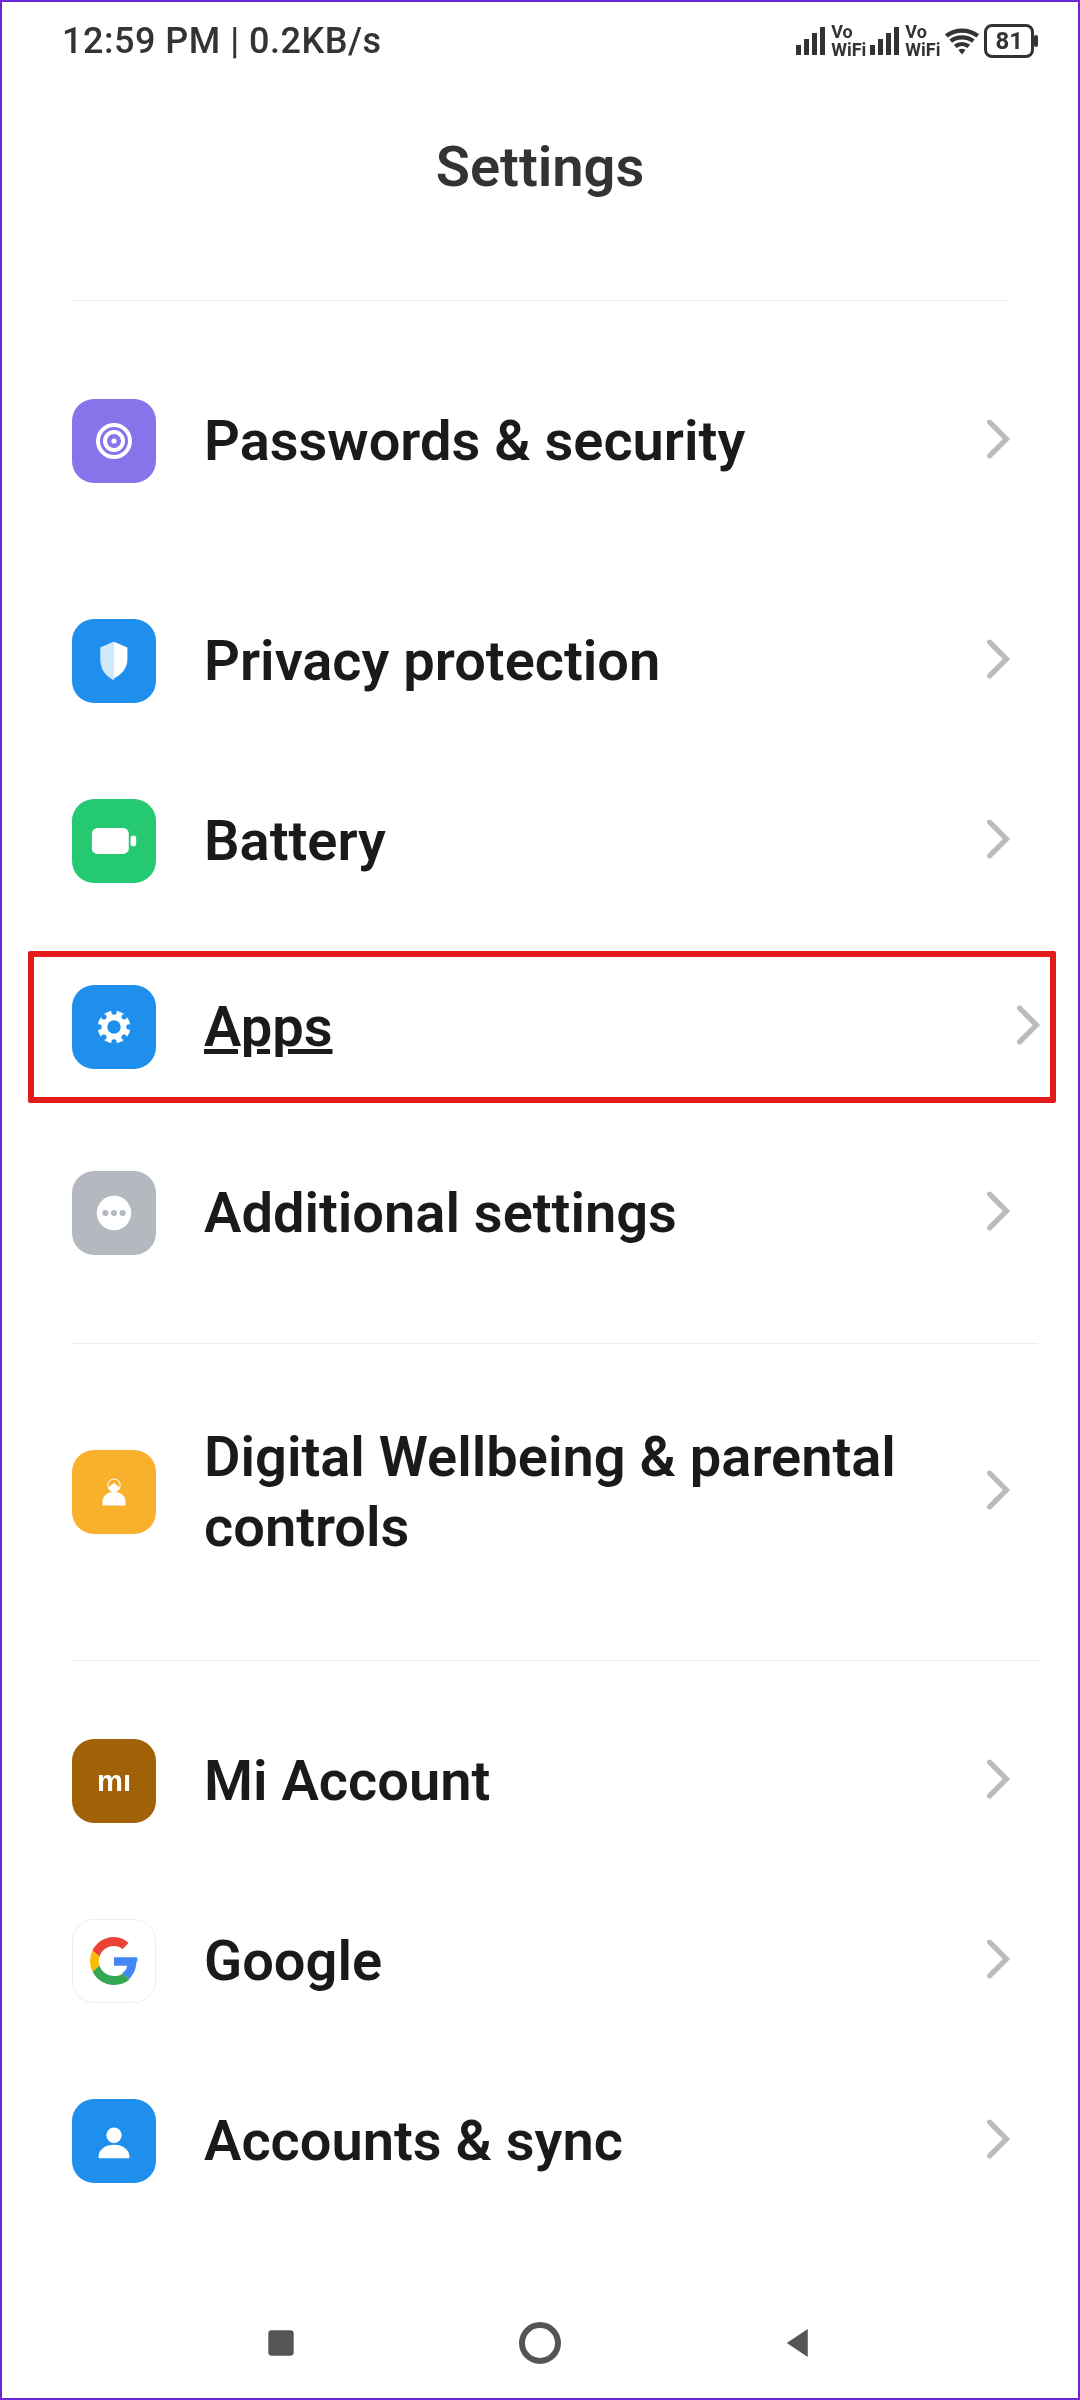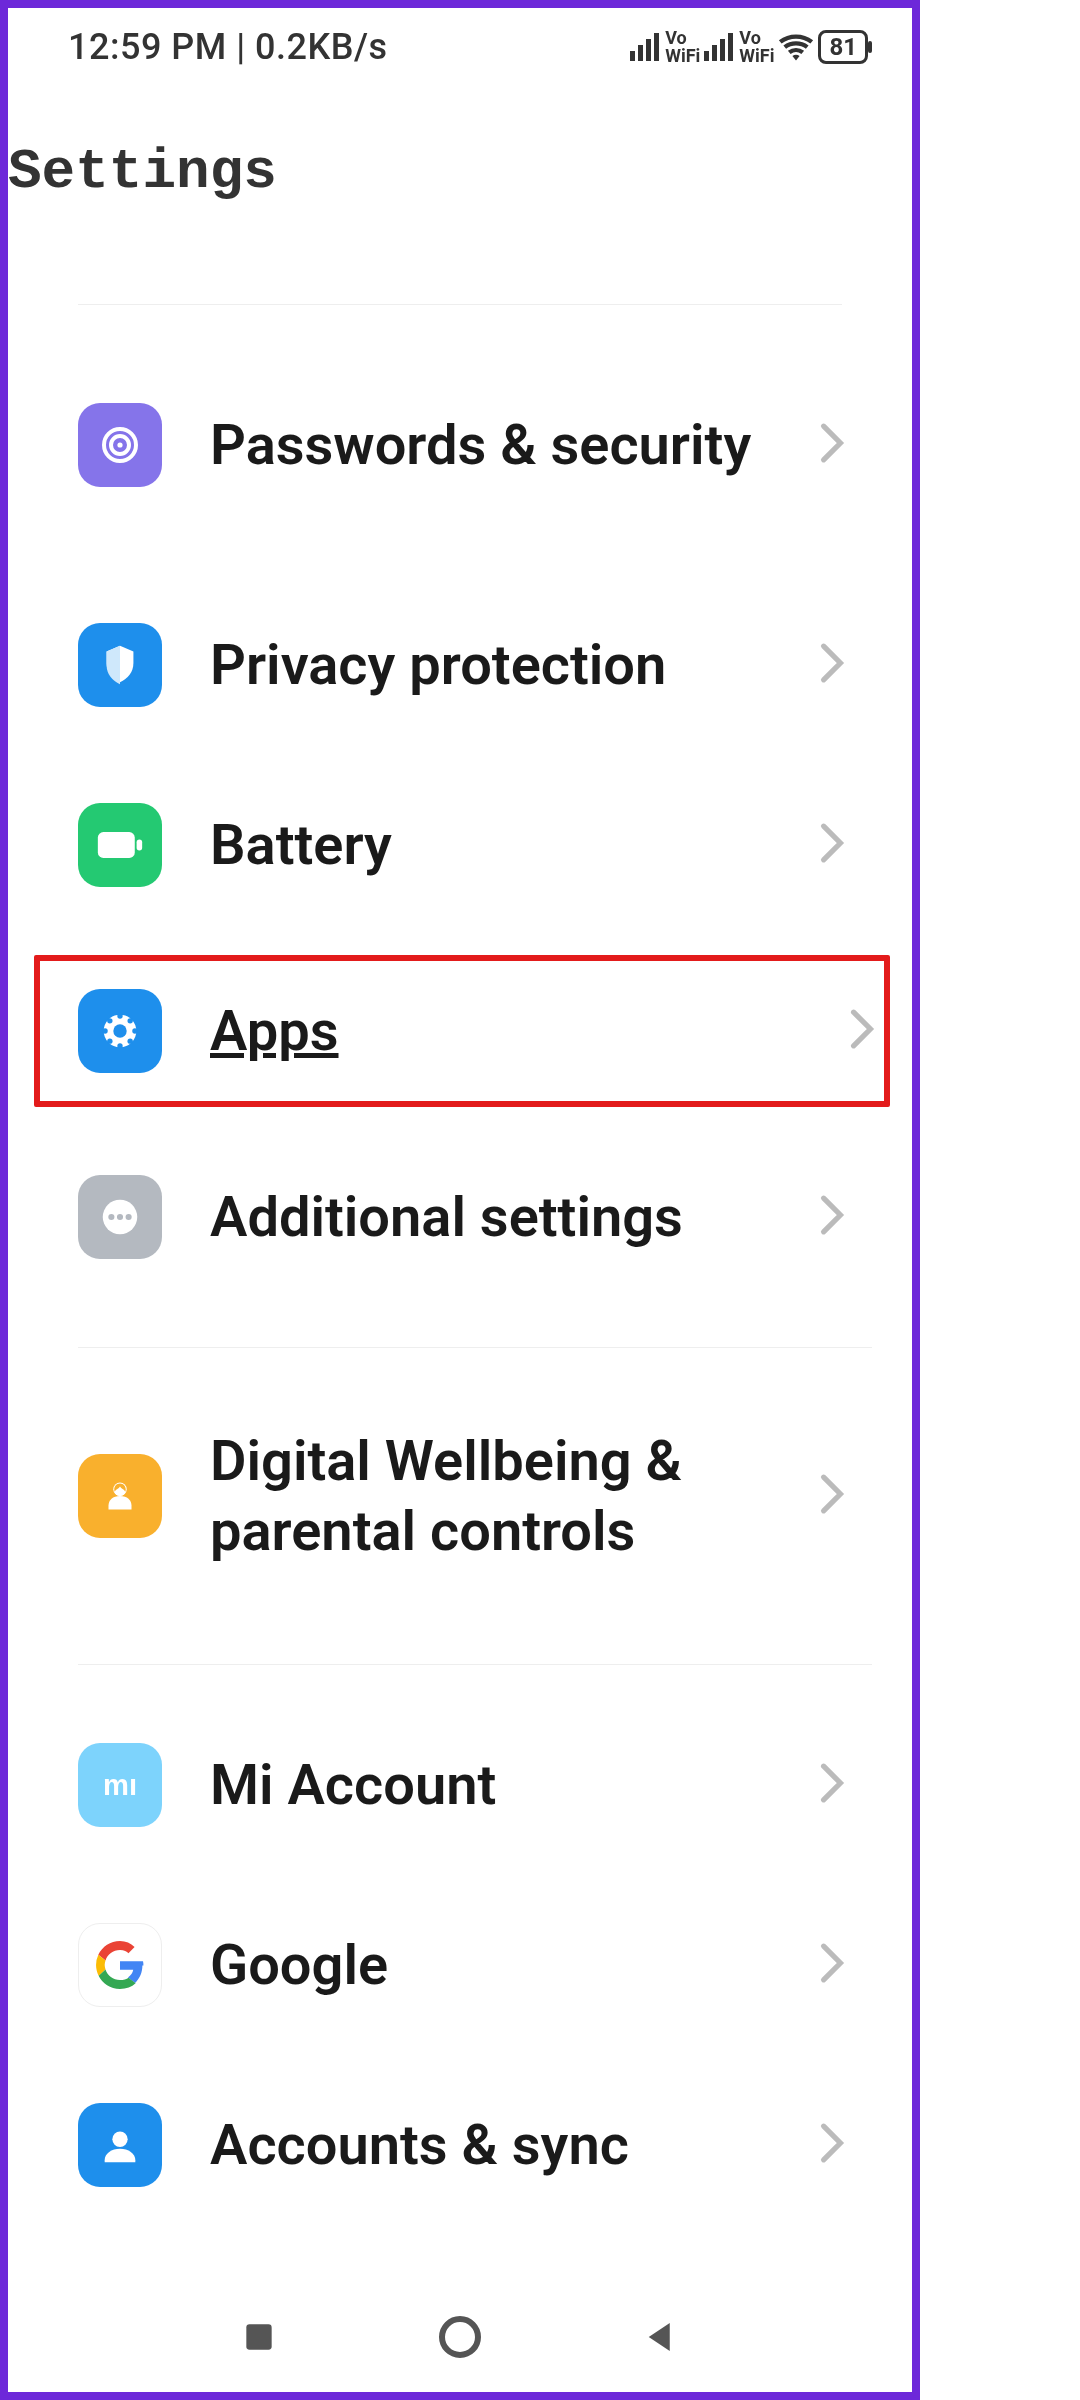--- a/index.html
+++ b/index.html
@@ -1,30 +1,30 @@
 <!DOCTYPE html>
 <html><head>
 <meta charset="utf-8">
 <style>
   * { margin: 0; padding: 0; box-sizing: border-box; }
   html, body { width: 1080px; height: 2400px; font-family: -apple-system, Roboto, "Helvetica Neue", Arial, sans-serif; background: #ffffff; color: #1a1a1a; }
-  .screen { width: 920px; height: 2400px; position: relative; border: 8px solid #6d28d9; }
+  .screen { width: 1080px; height: 2400px; position: relative; border: 2px solid #6d28d9; }
   
   .status-bar { display: flex; align-items: center; justify-content: space-between; padding: 18px 44px 12px 60px; font-size: 36px; color: #333; font-weight: 500; }
   .status-left { letter-spacing: 0.5px; }
   .status-right { display: flex; align-items: center; gap: 4px; }
   .signal-block { display:flex; align-items:flex-end; gap:3px; }
   .bar { width:5px; background:#333; }
   .bar1{height:10px}.bar2{height:16px}.bar3{height:22px}.bar4{height:28px}
   .vowifi { font-size:18px; line-height:1; font-weight:700; margin-left:2px; }
   .wifi-icon, .battery-icon { display:inline-flex; }
   .battery-box { border:3px solid #333; border-radius:8px; padding:2px 8px; font-size:24px; font-weight:700; line-height:1; position:relative; }
   .battery-box::after { content:""; position:absolute; right:-7px; top:30%; width:4px; height:40%; background:#333; border-radius:2px; }
   
-  .header-title { text-align:left; font-size:56px; font-weight:600; color:#333; padding: 60px 0 100px; font-family: Liberation Mono, monospace; }
+  .header-title { text-align:center; font-size:56px; font-weight:600; color:#333; padding: 60px 0 100px; }
   .divider { height:1px; background:#eee; margin:0 70px; }
   
   .list { padding: 70px 40px 0 70px; }
   .row { display:flex; align-items:center; padding: 28px 26px 28px 0; }
   .icon-wrap { width:84px; height:84px; border-radius:22px; display:flex; align-items:center; justify-content:center; flex-shrink:0; }
   .row-label { flex:1; font-size:56px; font-weight:600; color:#1a1a1a; padding-left:48px; line-height:1.25; }
   .chevron { flex-shrink:0; }
   .gap { height: 40px; }
   .section-divider { height:1px; background:#eee; margin: 20px 0 50px 0; }
   .highlight { border:6px solid #e31b1b; border-radius:2px; margin-left:-44px; margin-right:-18px; padding-left:38px; padding-right:8px;text-decoration:underline; }
@@ -169,21 +169,21 @@
       </div>
       <div class="row-label">Digital Wellbeing &amp; parental controls</div>
       <span class="chevron"><svg width="28" height="42" viewBox="0 0 12 20">
             <path d="M2 2l8 8-8 8" stroke="#bbb" stroke-width="2.5" fill="none" stroke-linecap="round"></path>
           </svg></span>
     </div>
 
     <div class="section-divider" style="margin-top:70px"></div>
 
     <div class="row">
-      <div class="icon-wrap" style="background:#7dd3fc">
+      <div class="icon-wrap" style="background:#a16207">
         <svg width="50" height="50" viewBox="0 0 24 24">
             <text x="12" y="17" text-anchor="middle" font-family="Arial" font-weight="800" font-size="14" fill="#fff">mı</text>
           </svg>
       </div>
       <div class="row-label">Mi Account</div>
       <span class="chevron"><svg width="28" height="42" viewBox="0 0 12 20">
             <path d="M2 2l8 8-8 8" stroke="#bbb" stroke-width="2.5" fill="none" stroke-linecap="round"></path>
           </svg></span>
     </div>
     <div class="gap"></div>

